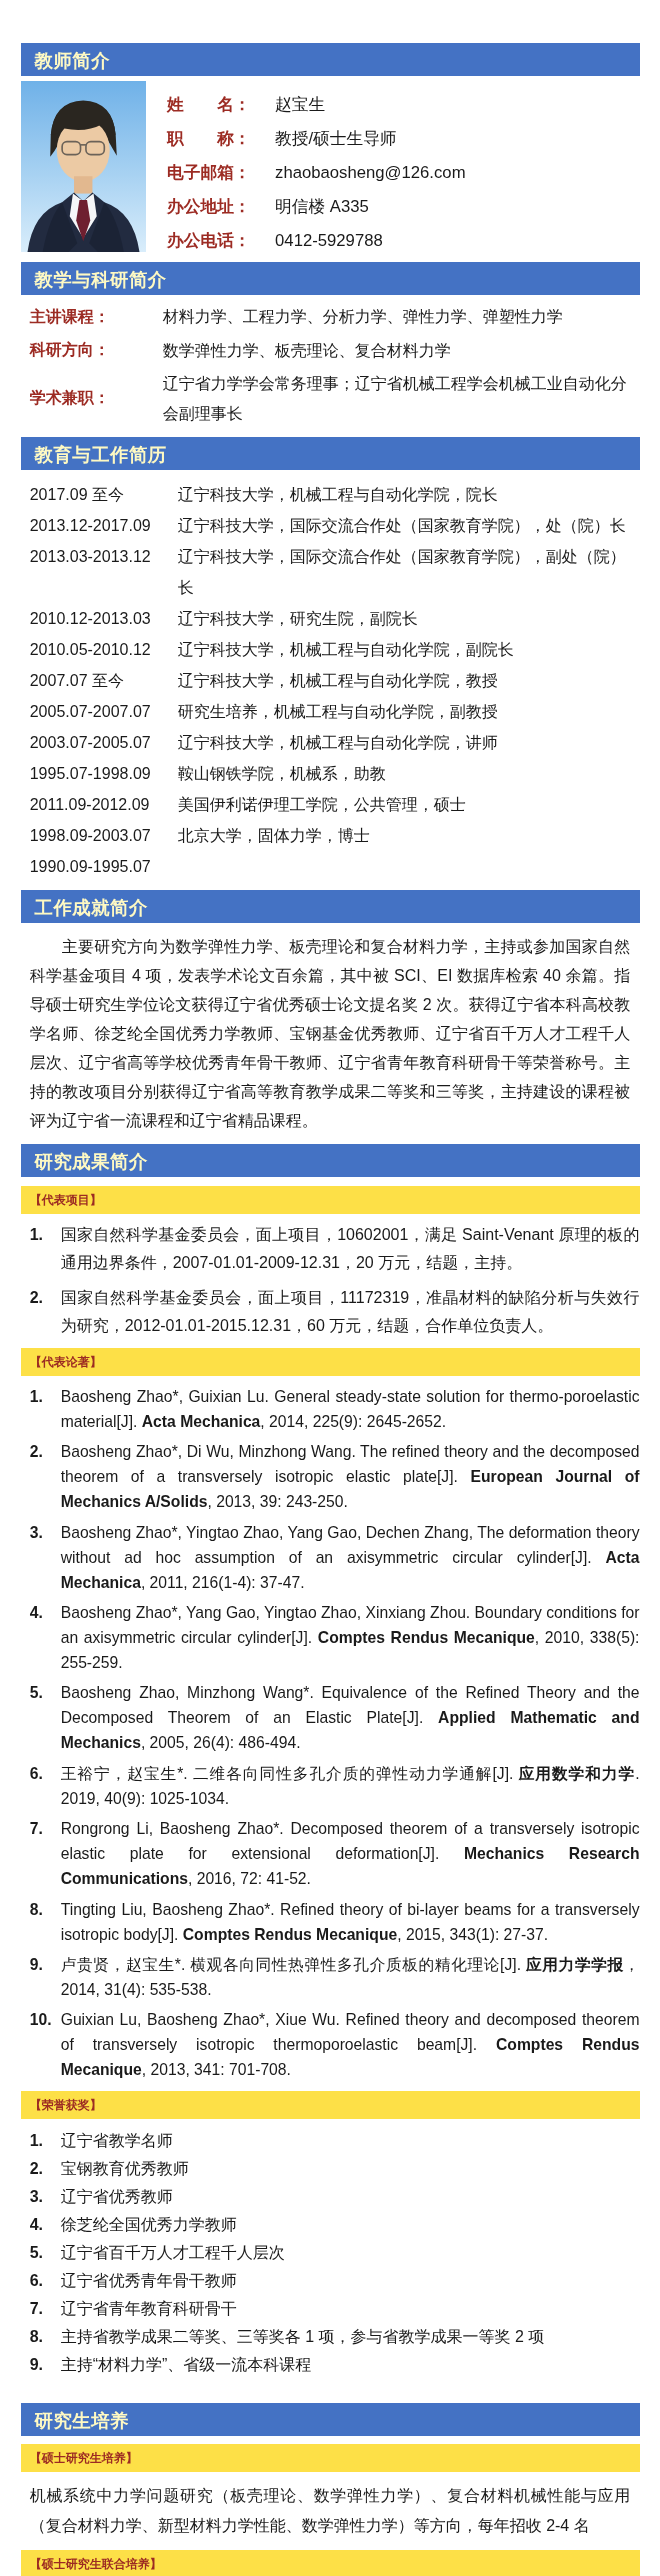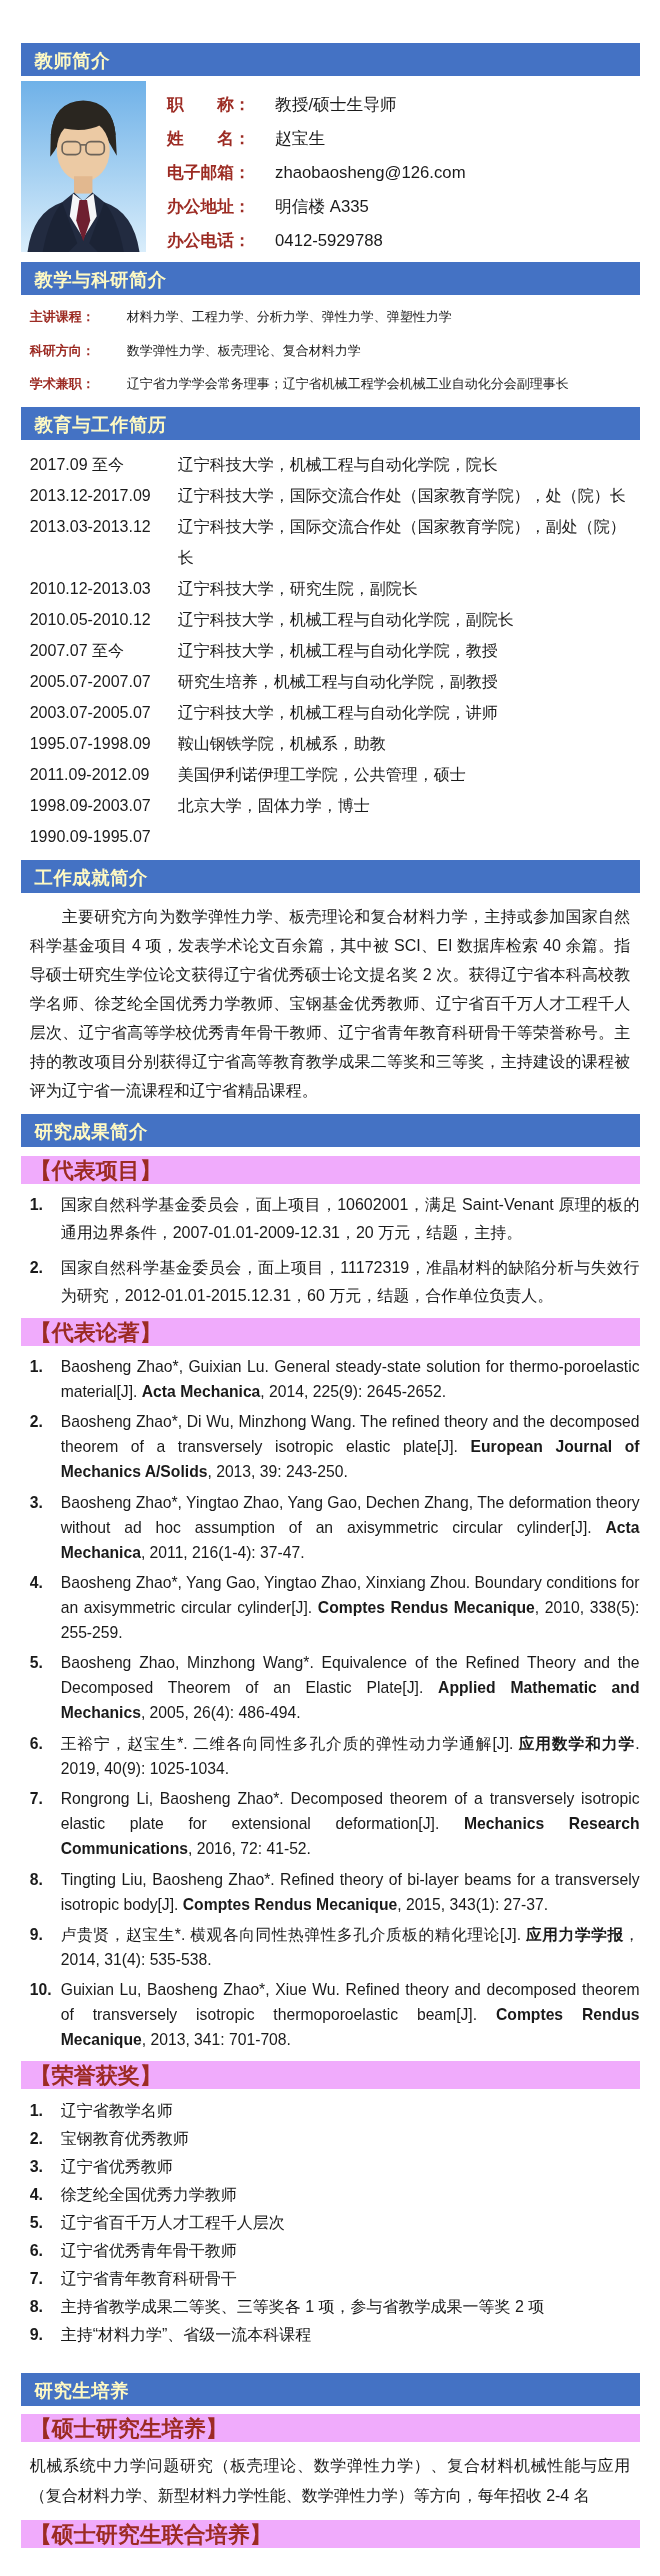--- a/index.html
+++ b/index.html
@@ -63,21 +63,22 @@
     white-space: nowrap;
   }
   .kv-value { color: #1a1a1a; }
 
   
   .tr-rows { margin: 7.6px 20.5px 8.6px 20.5px; padding-left: 9.2px; }
   .tr-row {
     display: flex;
     align-items: center;
     margin-bottom: 3.2px;
-    font-size: 13px;
+    font-size: 16px;
+    gap: 36px;
   }
   .tr-label {
     flex: 0 0 97px;
     color: #9c2b23;
     font-weight: bold;
     white-space: nowrap;
   }
   .tr-content { flex: 1 1 auto; line-height: 30px; }
 
   
@@ -97,26 +98,26 @@
     padding: 0 9.2px;
     font-size: 16px;
     line-height: 29px;
     text-align: justify;
     text-indent: 2em;
   }
 
   
   .substrip {
     margin: 8.6px 20.5px 7.6px 20.5px;
-    background: #f0abfc;
+    background: #fde047;
     height: 28px;
     line-height: 29px;
     padding-left: 9.2px;
     color: #9c2b23;
-    font-size: 22px;
+    font-size: 12px;
     font-weight: bold;
   }
 
   
   .num-list { margin: 7.6px 20.5px 3.2px 20.5px; padding-left: 9.2px; }
   .num-item {
     display: flex;
     align-items: baseline;
     margin-bottom: 6.5px;
   }
@@ -172,27 +173,27 @@
         <path d="M12,316 Q22,242 76,224 L98,206 L115,222 L132,206 L154,224 Q208,242 219,316 Z" fill="#222b40"></path>
         <path d="M96,208 L115,222 L134,208 L140,250 L115,290 L90,250 Z" fill="#f5f6f8"></path>
         <path d="M108,220 L122,220 L128,258 L115,296 L102,258 Z" fill="#6e1f30"></path>
         <path d="M76,224 L104,300 L88,316 L40,316 Q52,252 76,224 Z" fill="#1b2335"></path>
         <path d="M154,224 L126,300 L142,316 L190,316 Q178,252 154,224 Z" fill="#1b2335"></path>
       </svg>
     </div>
     <div class="profile-fields">
 
         <div class="kv-row">
+          <span class="kv-label">姓　　名：</span>
+          <span class="kv-value">赵宝生</span>
+        </div>
+
+        <div class="kv-row">
           <span class="kv-label">职　　称：</span>
           <span class="kv-value">教授/硕士生导师</span>
-        </div>
-
-        <div class="kv-row">
-          <span class="kv-label">姓　　名：</span>
-          <span class="kv-value">赵宝生</span>
         </div>
 
         <div class="kv-row">
           <span class="kv-label">电子邮箱：</span>
           <span class="kv-value">zhaobaosheng@126.com</span>
         </div>
 
         <div class="kv-row">
           <span class="kv-label">办公地址：</span>
           <span class="kv-value">明信楼 A335</span>

